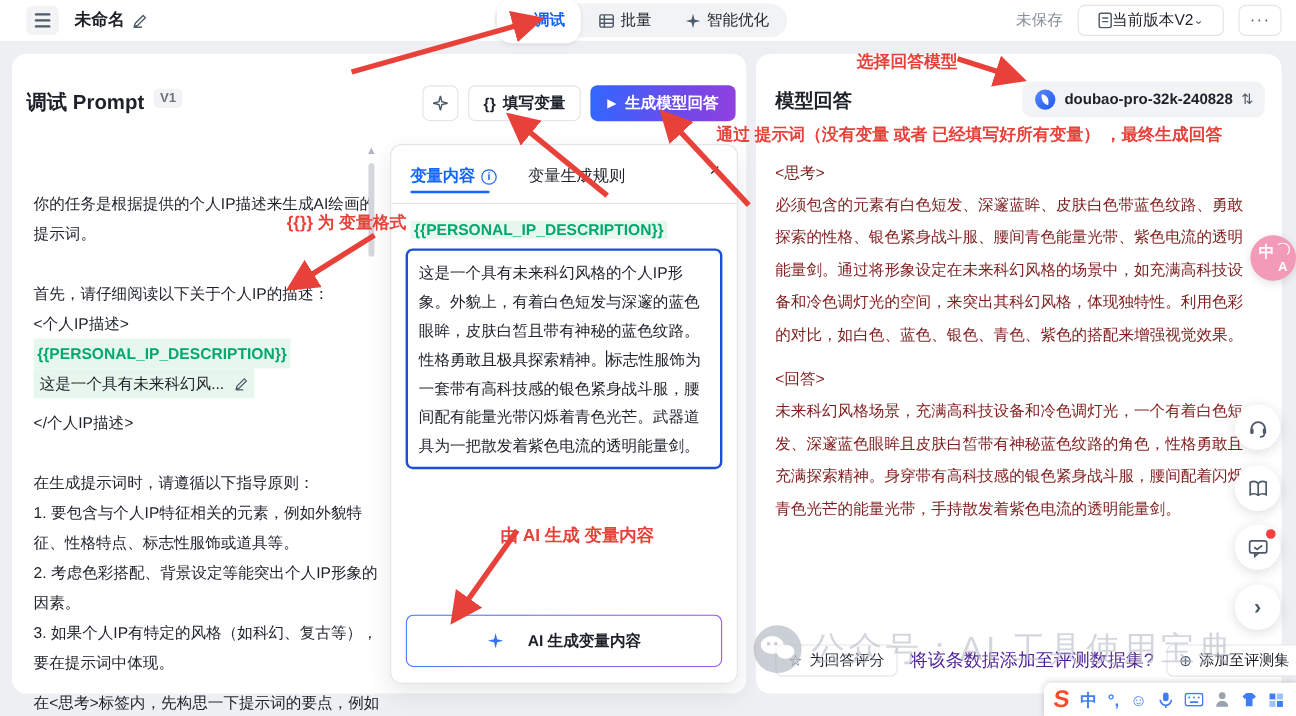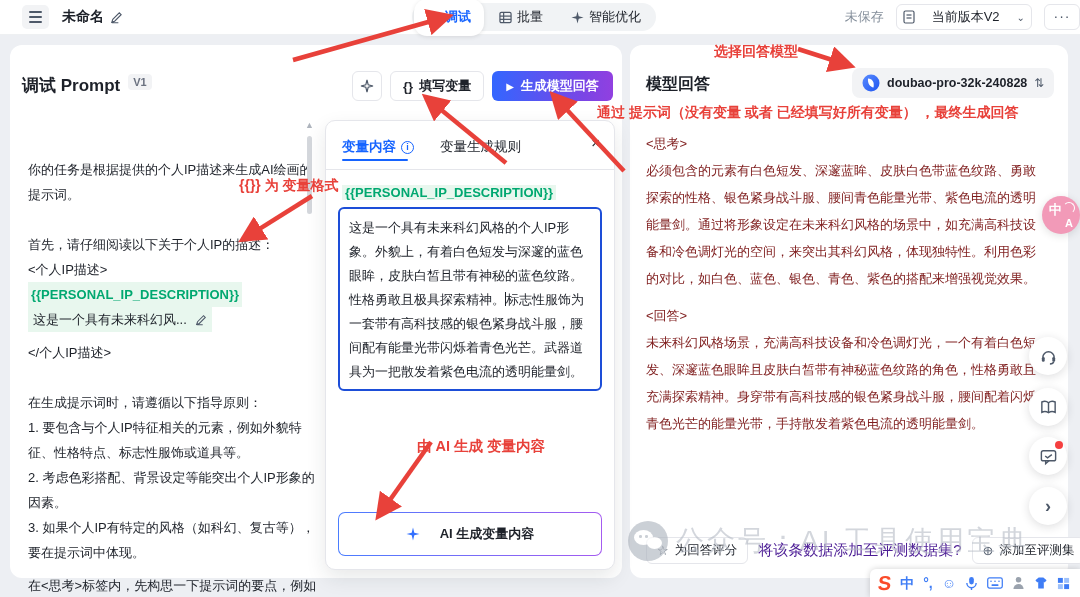--- a/index.html
+++ b/index.html
@@ -9,23 +9,23 @@
 
   
   .topbar { position:absolute; top:0; left:0; right:0; height:34px; background:#fff; z-index:20; box-shadow:0 1px 0 #eef0f2; }
   .hamburger { position:absolute; left:22px; top:5px; width:27px; height:24px; background:#f2f3f5; border-radius:5px;
     display:flex; flex-direction:column; justify-content:center; align-items:center; gap:3px; cursor:pointer; }
   .hamburger i { width:13px; height:2px; background:#4e5969; border-radius:1px; }
   .doc-title { position:absolute; left:62px; top:8px; font-size:14px; font-weight:600; display:flex; align-items:center; gap:6px; }
   .tab-group { position:absolute; left:412px; top:3px; height:28px; background:#f1f3f5; border-radius:15px; display:flex; align-items:center; padding:2px; gap:2px; }
   .tab { display:flex; align-items:center; gap:5px; padding:0 13px; height:37px; border-radius:13px; font-size:13px; color:#1d2129; cursor:pointer; white-space:nowrap; }
   .tab.active { background:#fff; color:#1664ff; font-weight:700; box-shadow:0 1px 4px rgba(0,0,0,.1); }
-  .topbar-right { position:absolute; right:0; top:4px; display:flex; align-items:center; gap:12px; }
+  .topbar-right { position:absolute; right:12px; top:4px; display:flex; align-items:center; gap:12px; }
   .unsaved { color:#86909c; font-size:13px; }
-  .version-btn { display:flex; align-items:center; gap:17px; border:1px solid #e5e6eb; border-radius:6px; height:26px; padding:0 6px; font-size:13px; background:#fff; cursor:pointer; }
+  .version-btn { display:flex; align-items:center; gap:0; border:1px solid #e5e6eb; border-radius:6px; height:26px; padding:0 16px; font-size:13px; background:#fff; cursor:pointer; }
   .chev-down { font-size:10px; color:#4e5969; }
   .more-btn { border:1px solid #e5e6eb; border-radius:6px; height:26px; width:36px; background:#fff; color:#4e5969; font-size:14px; text-align:center; line-height:23px; cursor:pointer; letter-spacing:1px; }
 
   
   .card { position:absolute; background:#fff; border-radius:12px; z-index:10; }
   .card.left  { left:10px;  top:45px; width:612px; height:533px; }
   .card.right { left:630px; top:45px; width:438px; height:533px; }
 
   
   .lp-title { position:absolute; left:22px; top:74px; z-index:11; font-size:17px; font-weight:700; display:flex; align-items:flex-start; gap:8px; }

